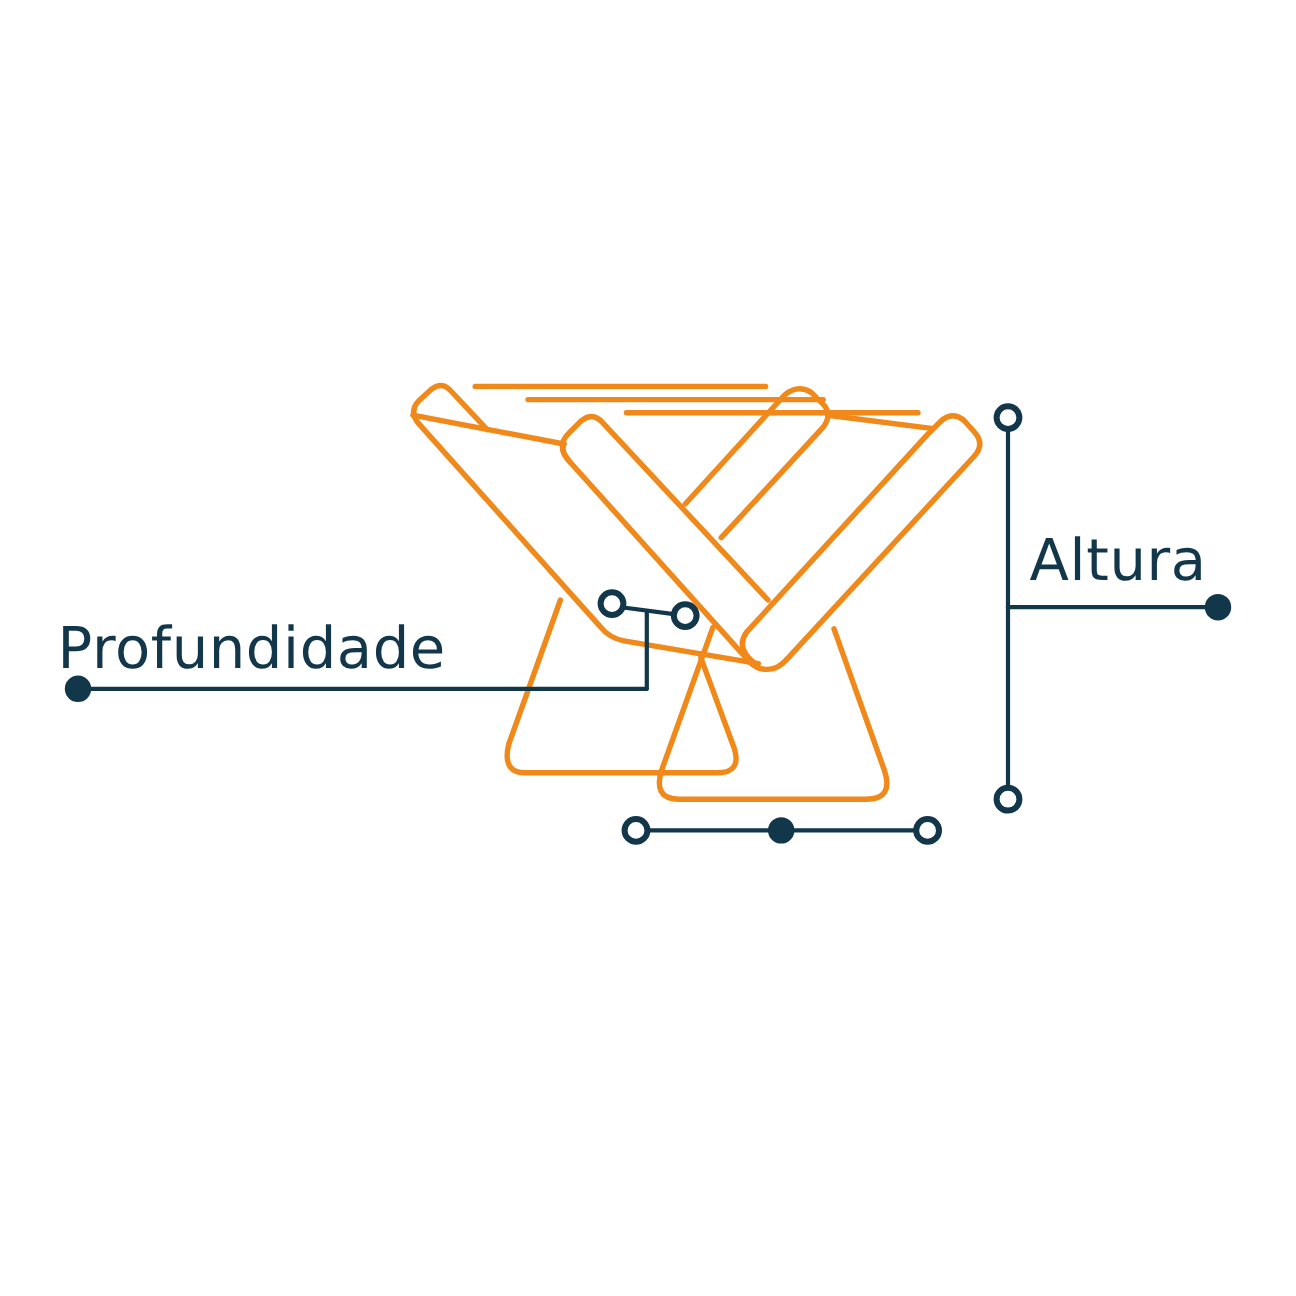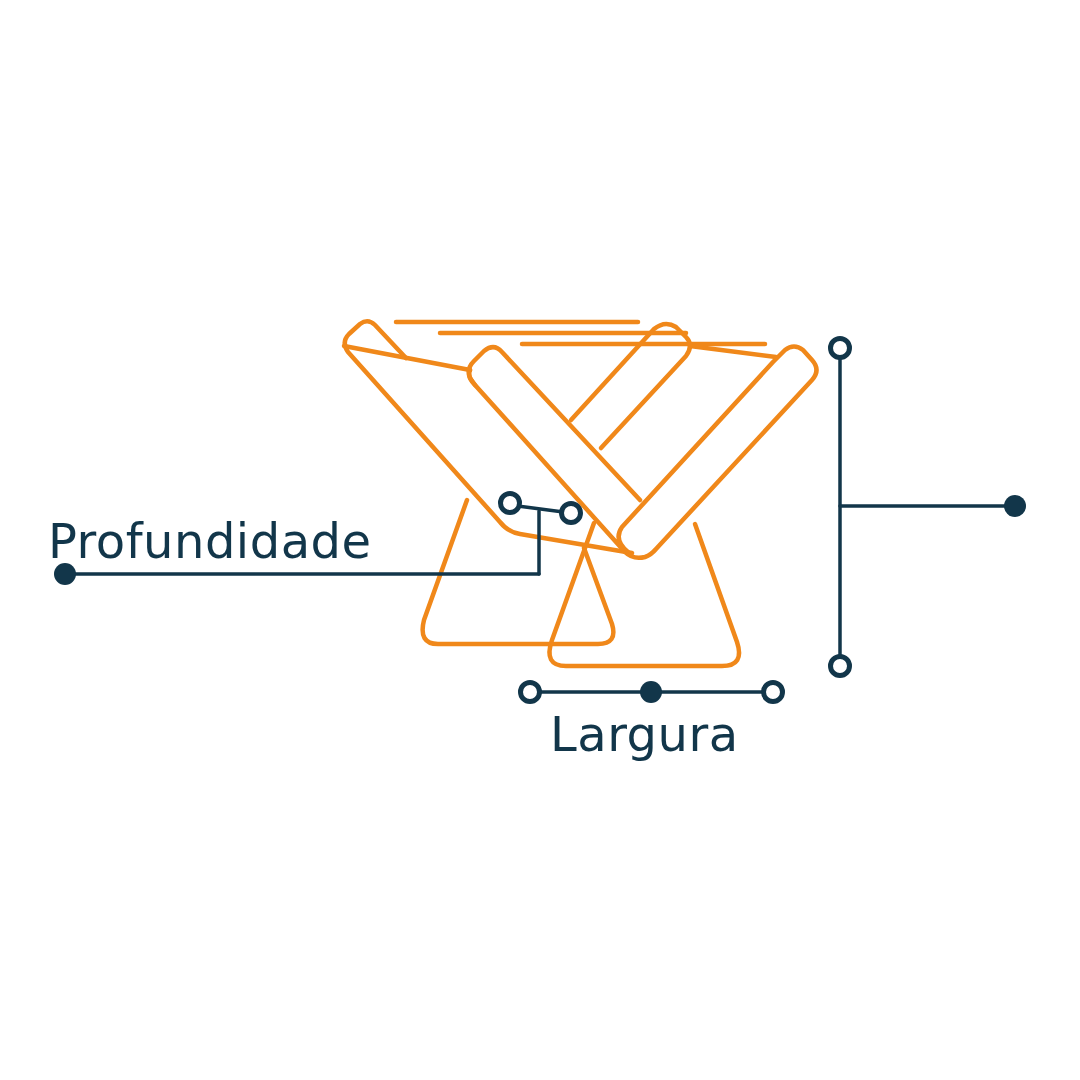--- a/index.html
+++ b/index.html
@@ -66,14 +66,14 @@
 
     <g>
       <line class="navy" x1="530" y1="692" x2="773" y2="692"></line>
       <circle class="node-open" cx="530" cy="692" r="9.5"></circle>
       <circle class="node-fill" cx="651" cy="692" r="11"></circle>
       <circle class="node-open" cx="773" cy="692" r="9.5"></circle>
     </g>
   </svg>
 
   <div class="label" style="left:48px; top:517px;">Profundidade</div>
-  <div class="label" style="left:550px; top:710px;">Largura</div>
+  <div class="label" style="left:858px; top:443px;">Altura</div>
 </div>
 
 </body></html>

